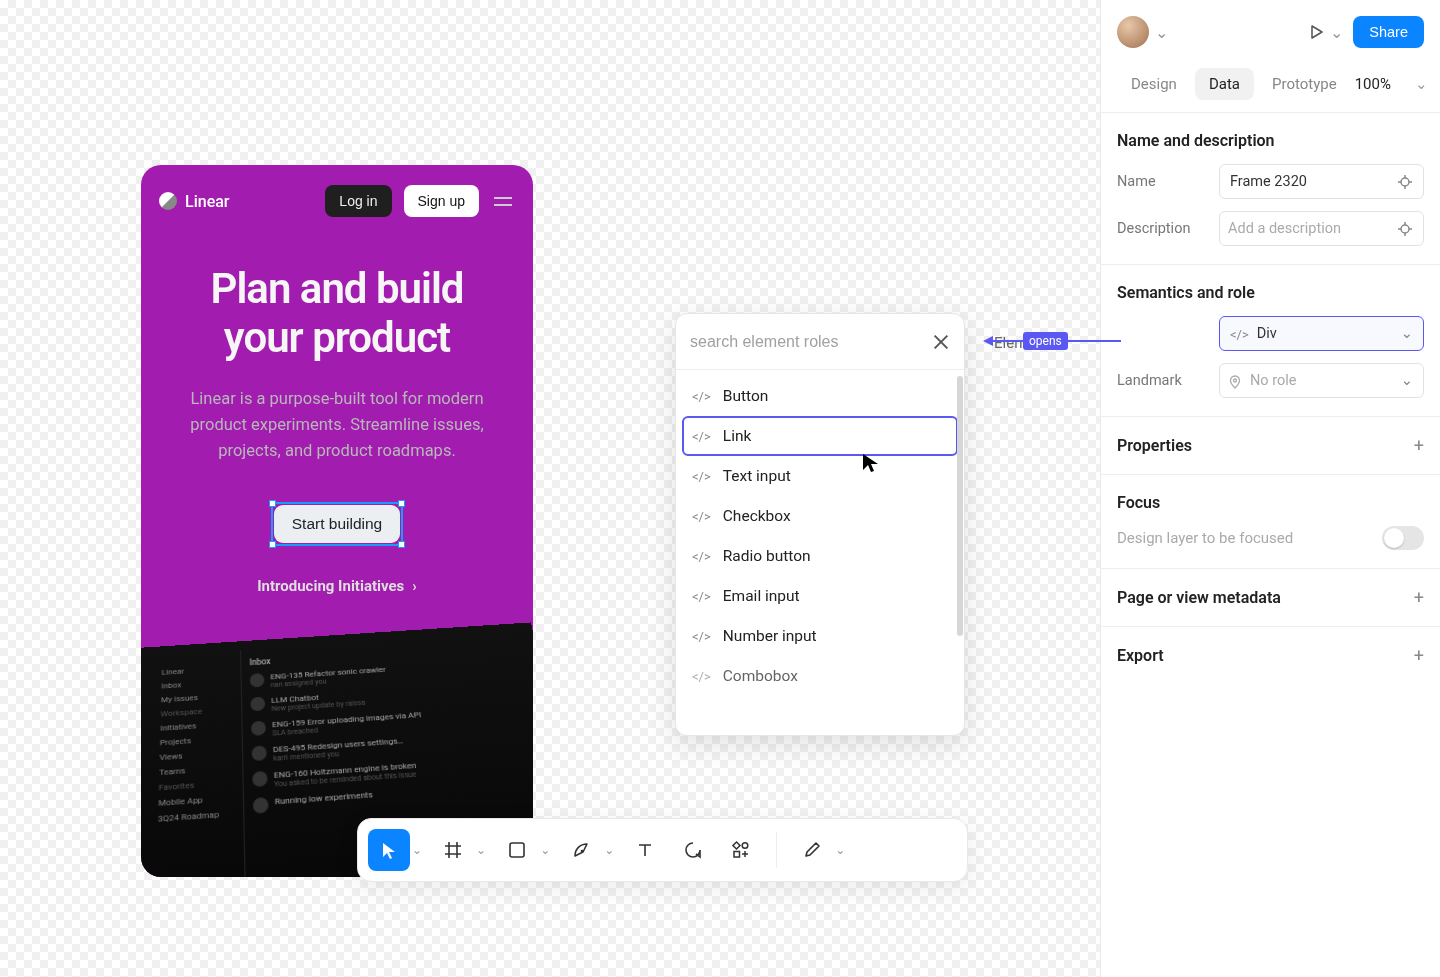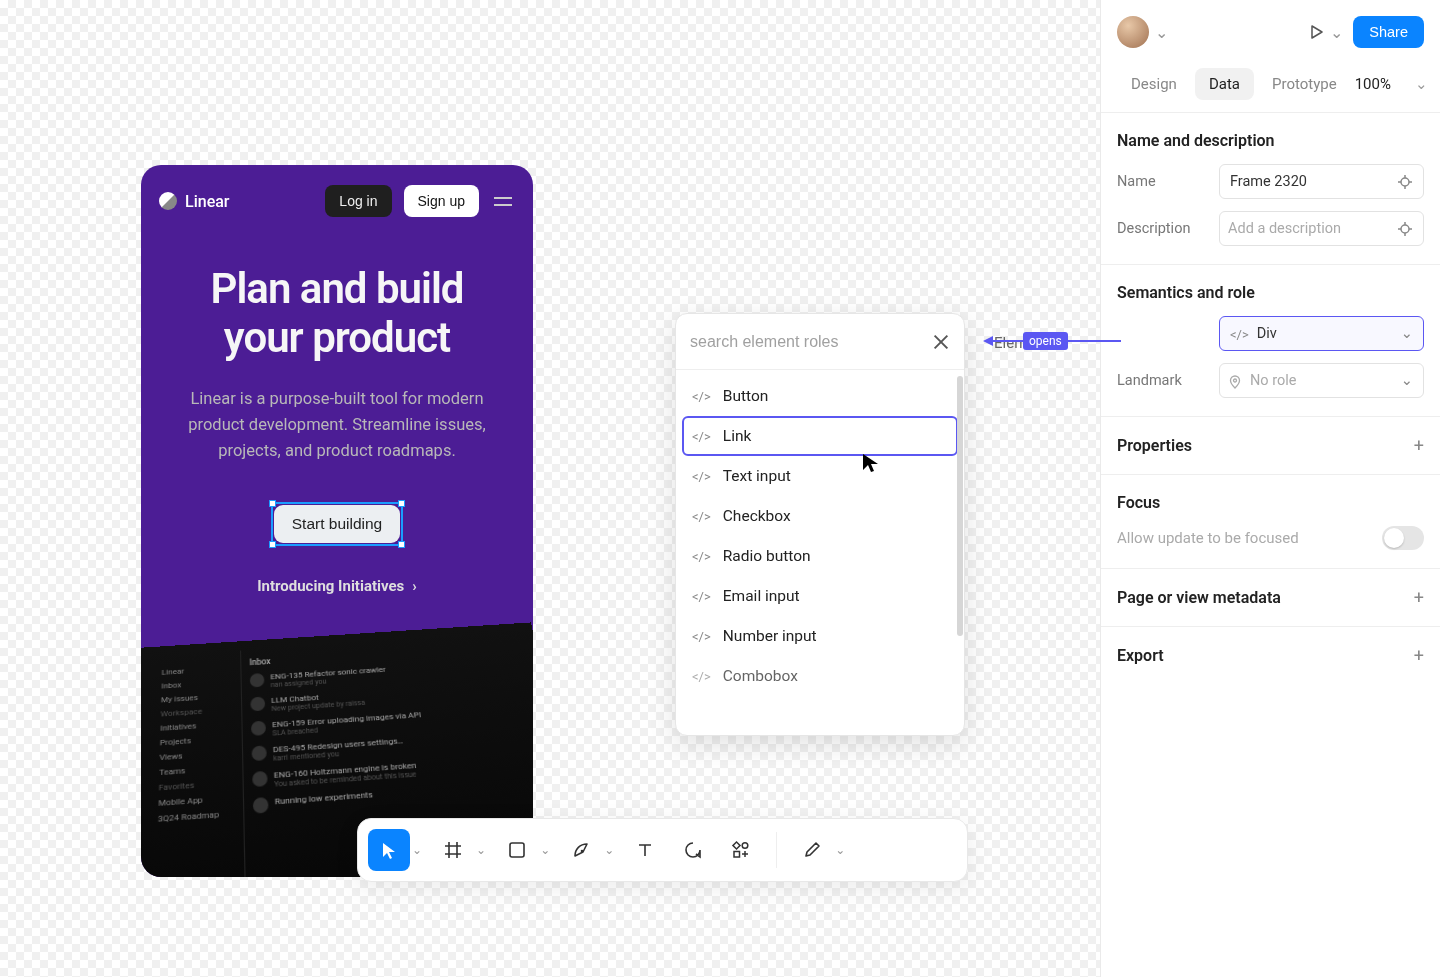--- a/index.html
+++ b/index.html
@@ -15,21 +15,21 @@
   background-position: 0 0, 0 8px, 8px -8px, -8px 0;
   background-color: #fff;
   overflow: hidden;
   position: relative;
 }
 
 .mockup {
   position: absolute;
   left: 141px; top: 165px;
   width: 392px; height: 712px;
-  background: #4c1d95;
+  background: #a21caf;
   border-radius: 20px;
   overflow: hidden;
   color: #fff;
 }
 .mockup-header {
   display: flex; align-items: center; justify-content: space-between;
   padding: 20px 18px 14px 18px;
 }
 .brand { display: flex; align-items: center; gap: 8px; }
 .brand-logo {
@@ -232,21 +232,21 @@
           <span></span>
           <span></span>
         </button>
     </div>
   </div>
   <div class="hero">
     <h1 class="hero-title">
       <span>Plan and build</span><br>
       <span>your product</span>
     </h1>
-    <p class="hero-sub">Linear is a purpose-built tool for modern product development. Streamline issues, projects, and product roadmaps.</p>
+    <p class="hero-sub">Linear is a purpose-built tool for modern product experiments. Streamline issues, projects, and product roadmaps.</p>
     <div class="selbox">
       <button class="start-btn">Start building</button>
       <div class="sel-outline">
         <div class="sel-handle sel-tl"></div>
         <div class="sel-handle sel-tr"></div>
         <div class="sel-handle sel-bl"></div>
         <div class="sel-handle sel-br"></div>
       </div>
     </div>
     <div><a class="intro-link">
@@ -450,21 +450,21 @@
   </div>
 
   <div class="section collapsed">
     <div class="sec-title">Properties</div>
     <span class="plus">+</span>
   </div>
 
   <div class="section">
     <div class="sec-title">Focus</div>
     <div class="focus-row">
-      <span class="focus-lab">Allow update to be focused</span>
+      <span class="focus-lab">Design layer to be focused</span>
       <div class="toggle"></div>
     </div>
   </div>
 
   <div class="section collapsed">
     <div class="sec-title">Page or view metadata</div>
     <span class="plus">+</span>
   </div>
 
   <div class="section collapsed" style="border-bottom:none">

